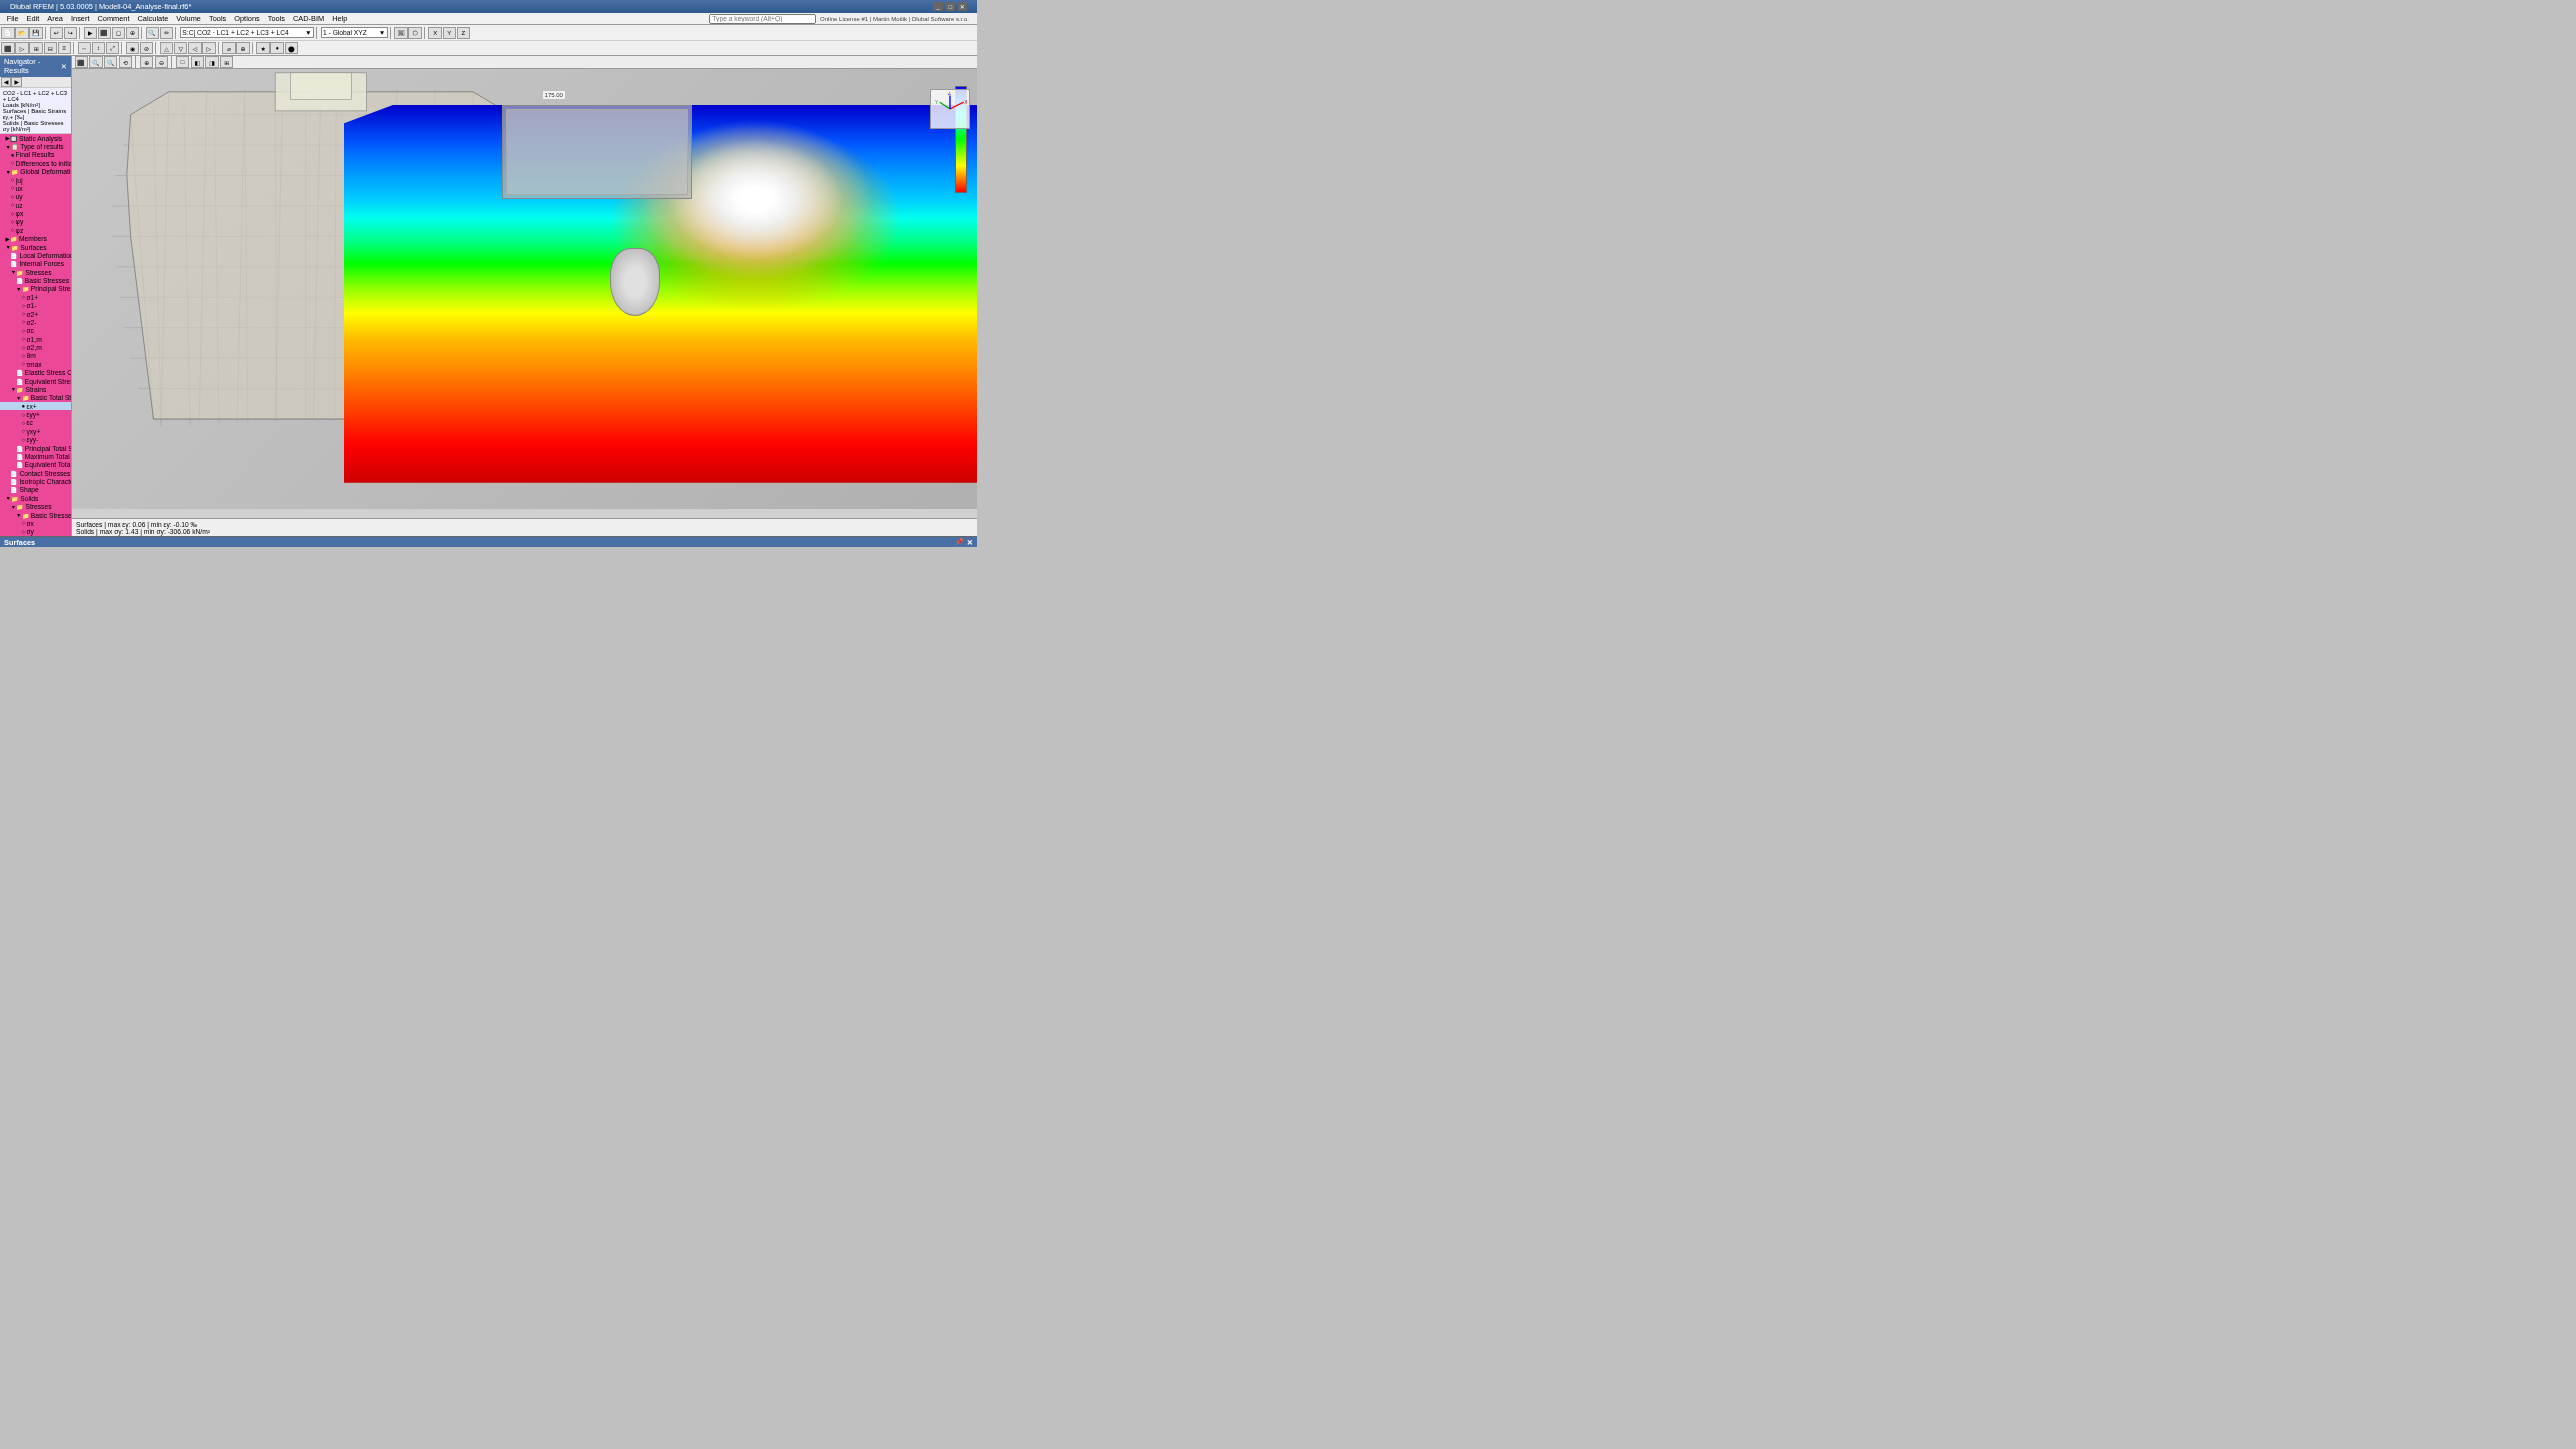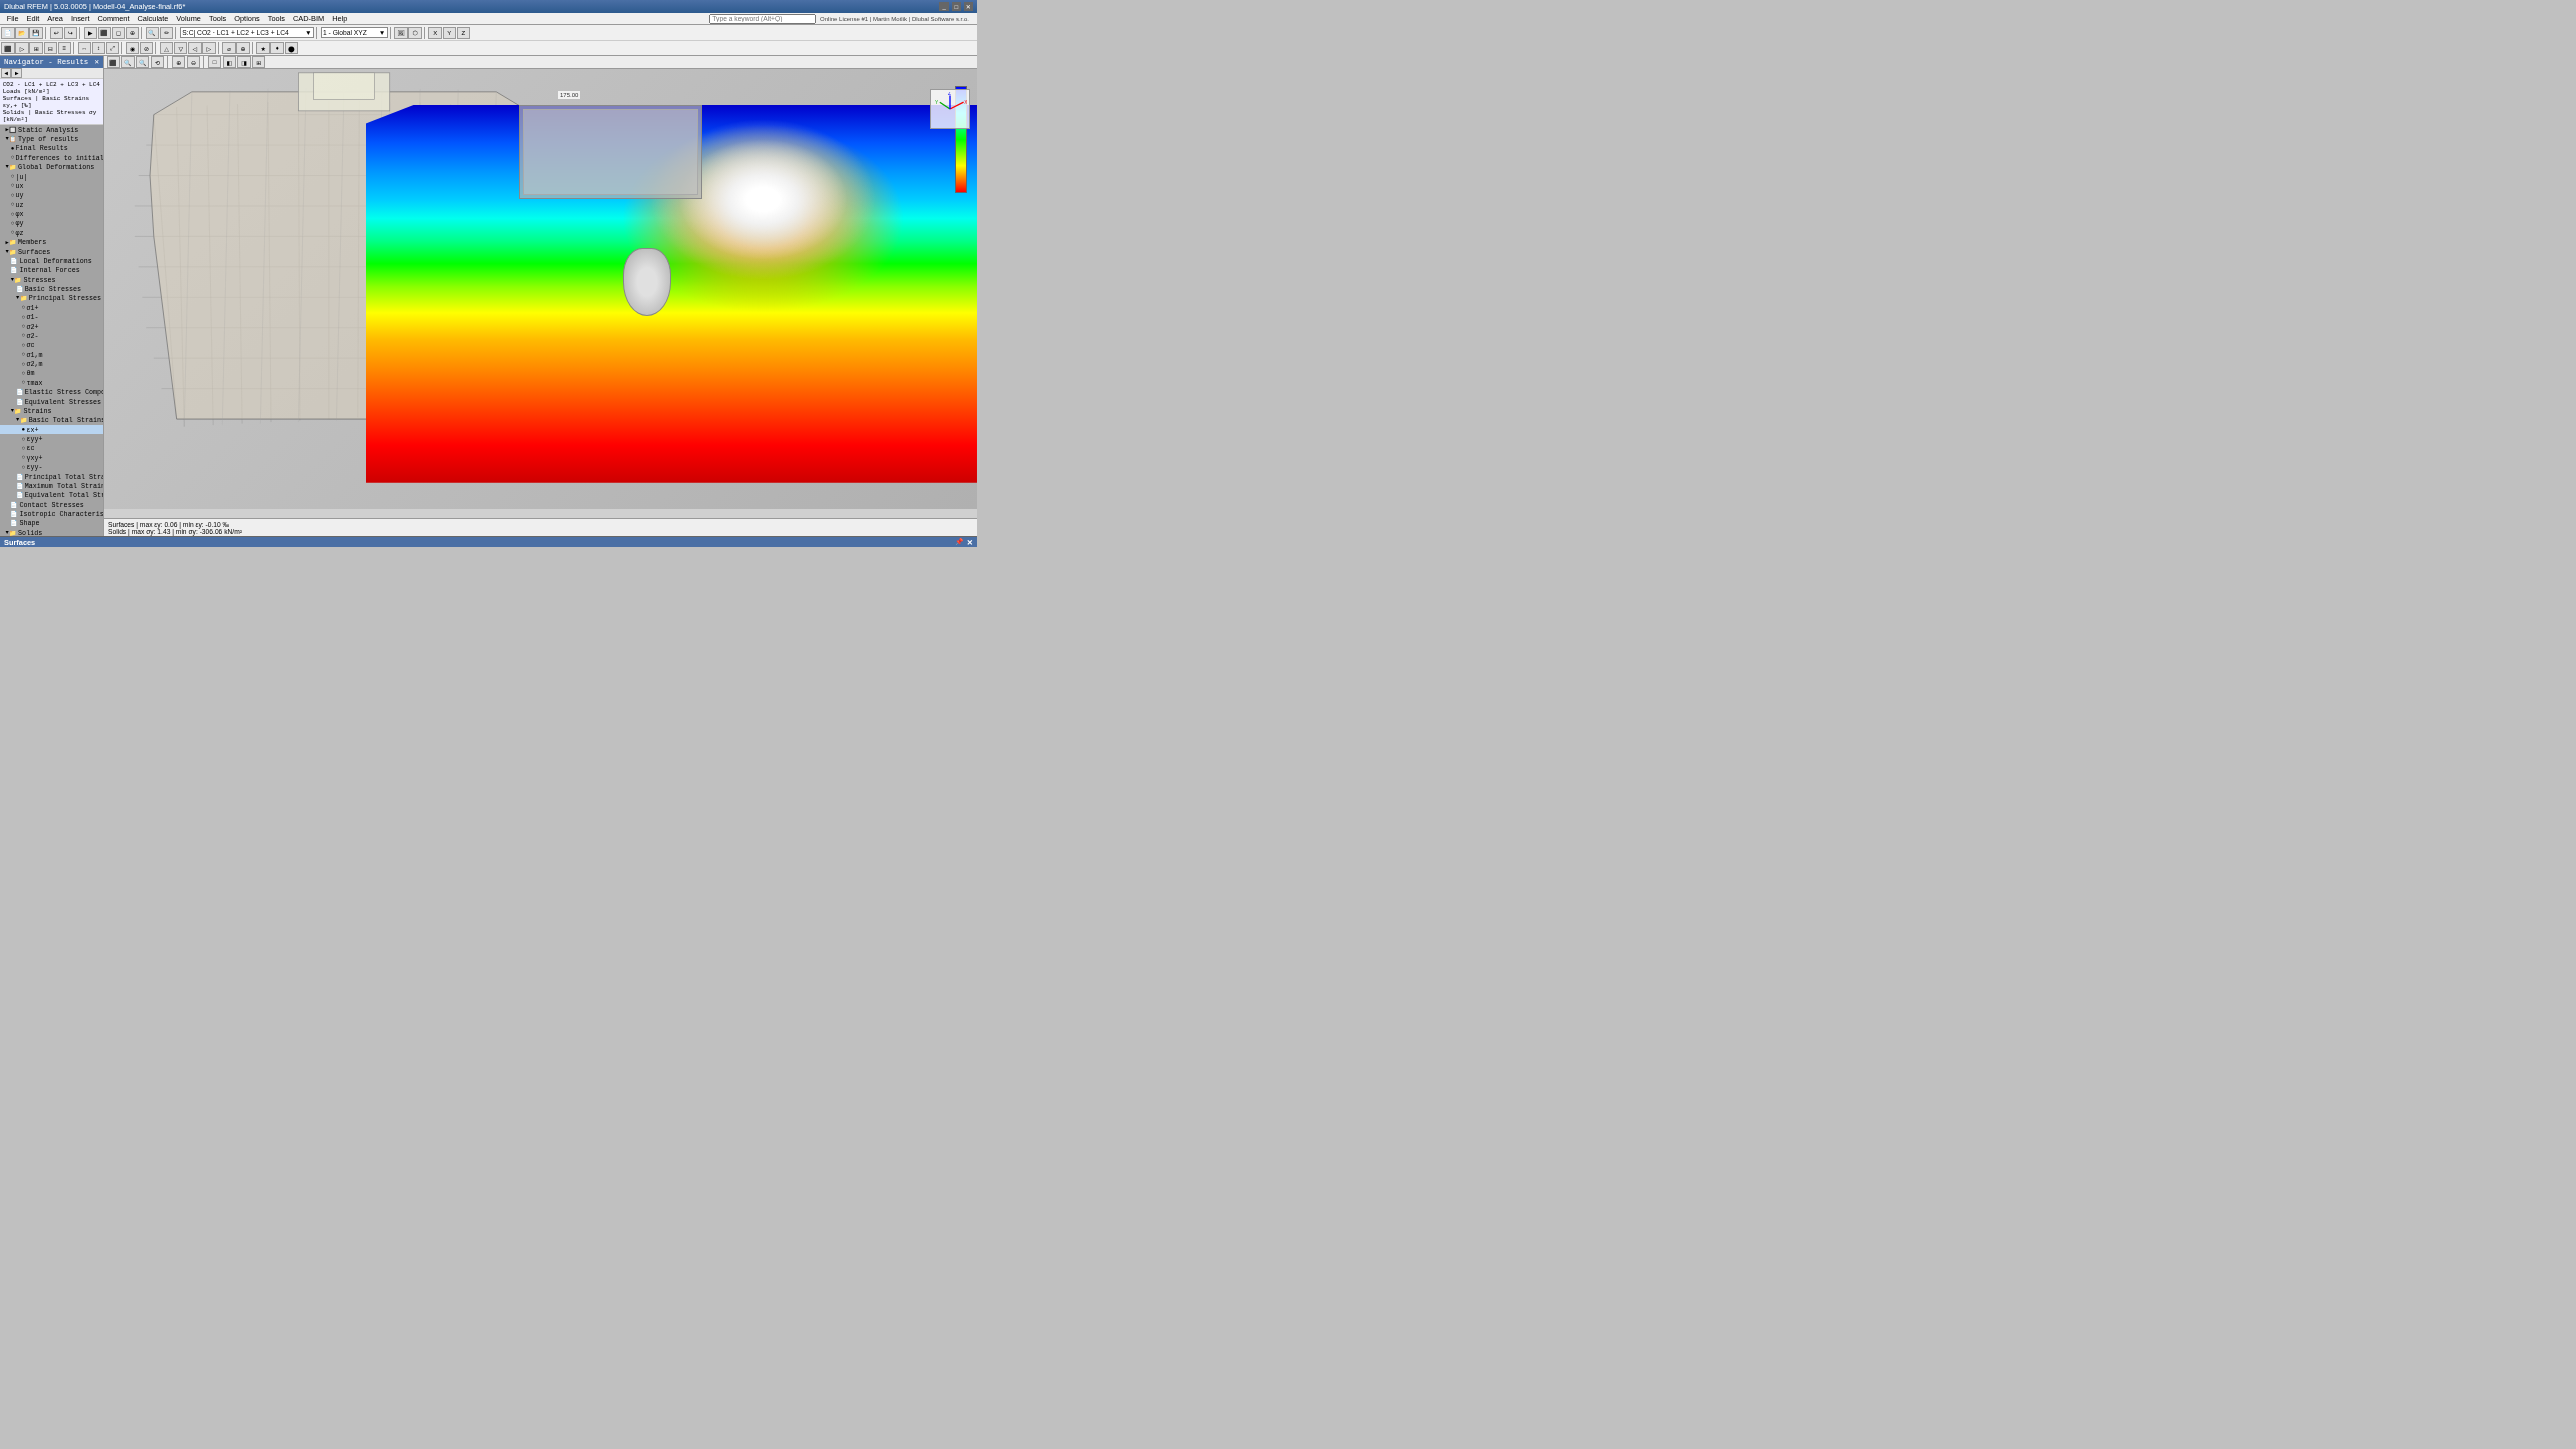--- a/index.html
+++ b/index.html
@@ -13,21 +13,21 @@
       color: #000;
     }
 
     
     #titlebar {
       background: linear-gradient(to bottom, #4a6fa5, #2d5a8e);
       color: white;
       height: 13.4px;
       display: flex;
       align-items: center;
-      padding: 0 4px;
+      padding: 0 10px;
       justify-content: space-between;
       font-size: 7.4px;
     }
     #titlebar-buttons { display: flex; gap: 2.7px; }
     #titlebar-buttons span {
       width: 9.4px; height: 9.4px;
       background: #666;
       display: inline-flex; align-items: center; justify-content: center;
       font-size: 6px; color: white; cursor: pointer;
     }
@@ -73,27 +73,26 @@
     .tb-separator { width: 2.7px; height: 12px; border-left: 0.7px solid #999; margin: 0 1.3px; }
 
     
     #main-layout {
       display: flex;
       height: calc(547px - 13.4px - 12px - 29.5px - 12px);
     }
 
     
     #navigator {
-      width: 104px;
-      background: #a3a3a3;
+      width: 72px;
+      background: #ec4899;
       border-right: 0.7px solid #999;
       display: flex;
       flex-direction: column;
       overflow: hidden;
-      font-family: Liberation Mono, monospace;
     }
     #nav-header {
       background: #4a6fa5;
       color: white;
       padding: 1.3px 4px;
       font-size: 7.4px;
       display: flex;
       justify-content: space-between;
       align-items: center;
     }

